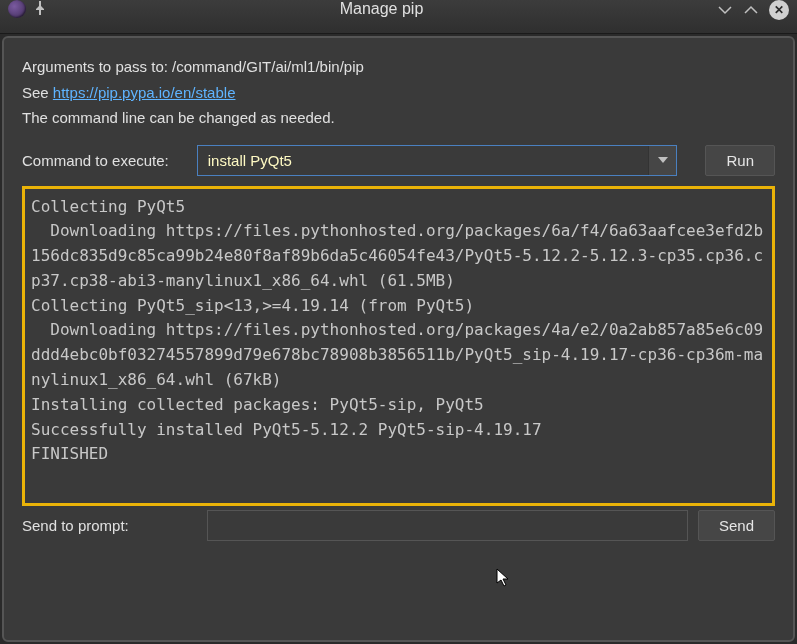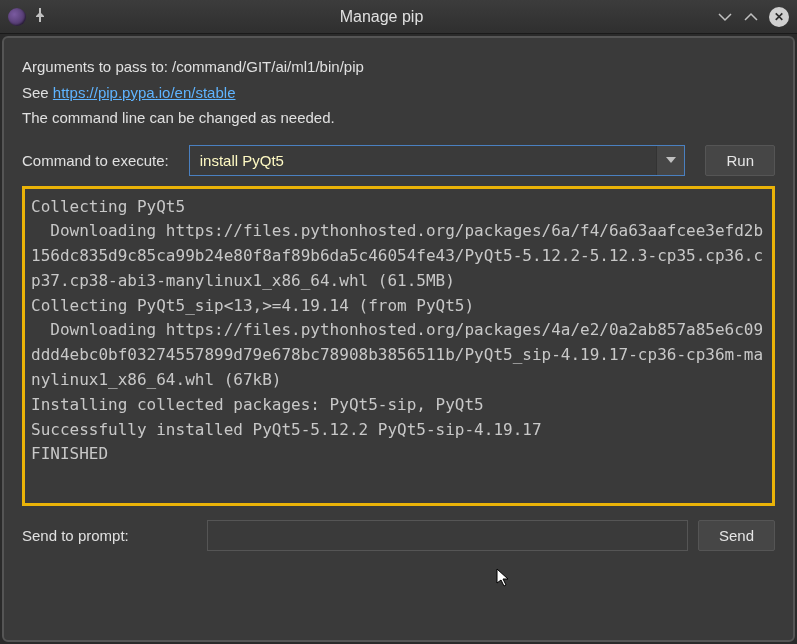--- a/index.html
+++ b/index.html
@@ -9,21 +9,21 @@
       background: #2a2a2a;
       font-family: sans-serif;
       color: #e0e0e0;
       font-size: 14px;
       overflow: hidden;
     }
     .titlebar {
       height: 34px;
       background: linear-gradient(to bottom, #3c3c3c, #2f2f2f);
       display: flex;
-      align-items: center;
+      align-items: flex-start;
       padding: 0 8px;
       border-bottom: 1px solid #1a1a1a;
     }
     .titlebar-left { display: flex; align-items: center; gap: 8px; }
     .app-icon {
       width: 18px;
       height: 18px;
       border-radius: 50%;
       background: radial-gradient(circle at 35% 35%, #7a5aa0, #3d2a55);
       box-shadow: inset -1px -1px 2px rgba(0,0,0,0.5);
@@ -42,21 +42,21 @@
       background: #3a3a3a;
       border: 2px solid #555;
       border-radius: 6px;
       margin: 2px;
       height: calc(100% - 38px);
       display: flex;
       flex-direction: column;
     }
     .infotext { margin-bottom: 3px; font-size: 15px; line-height: 1.5; }
     .see-link { color: #5fb4ff; text-decoration: underline; cursor: pointer; }
-    .cmd-row { display: flex; align-items: center; gap: 20px; margin-top: 12px; }
+    .cmd-row { display: flex; align-items: center; gap: 28px; margin-top: 12px; }
     .cmd-label { font-size: 15px; }
     .cmd-input-wrap {
       flex: 1;
       display: flex;
       border: 1.5px solid #4a80c0;
       background: #3a3a3a;
     }
     .cmd-input {
       flex: 1;
       border: none;
@@ -92,21 +92,21 @@
       background: #3a3a3a;
       padding: 6px;
       font-family: monospace;
       font-size: 16px;
       line-height: 1.55;
       color: #c8c8c8;
       overflow: hidden;
       white-space: pre-wrap;
       word-break: break-all;
     }
-    .prompt-row { display: flex; align-items: center; gap: 10px; margin-top: 14px; }
+    .prompt-row { display: flex; align-items: center; gap: 10px; margin-top: 4px; }
     .prompt-input {
       flex: 1;
       border: 1px solid #555;
       background: #3a3a3a;
       color: #e0e0e0;
       padding: 6px 10px;
       font-size: 15px;
       outline: none;
       margin-left: 68px;
     }

